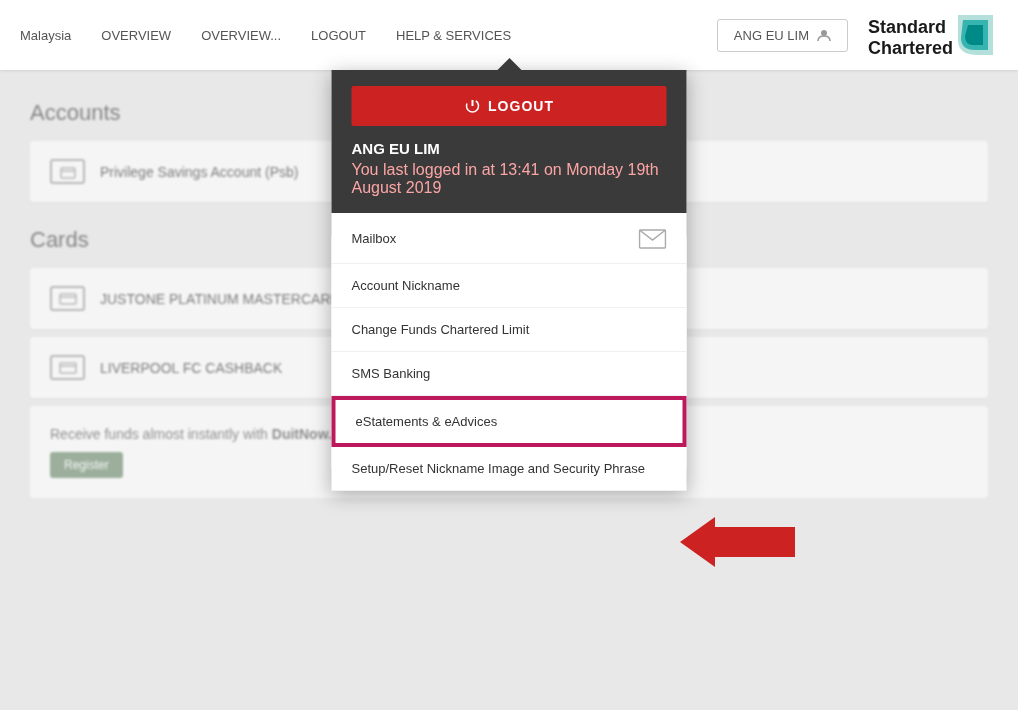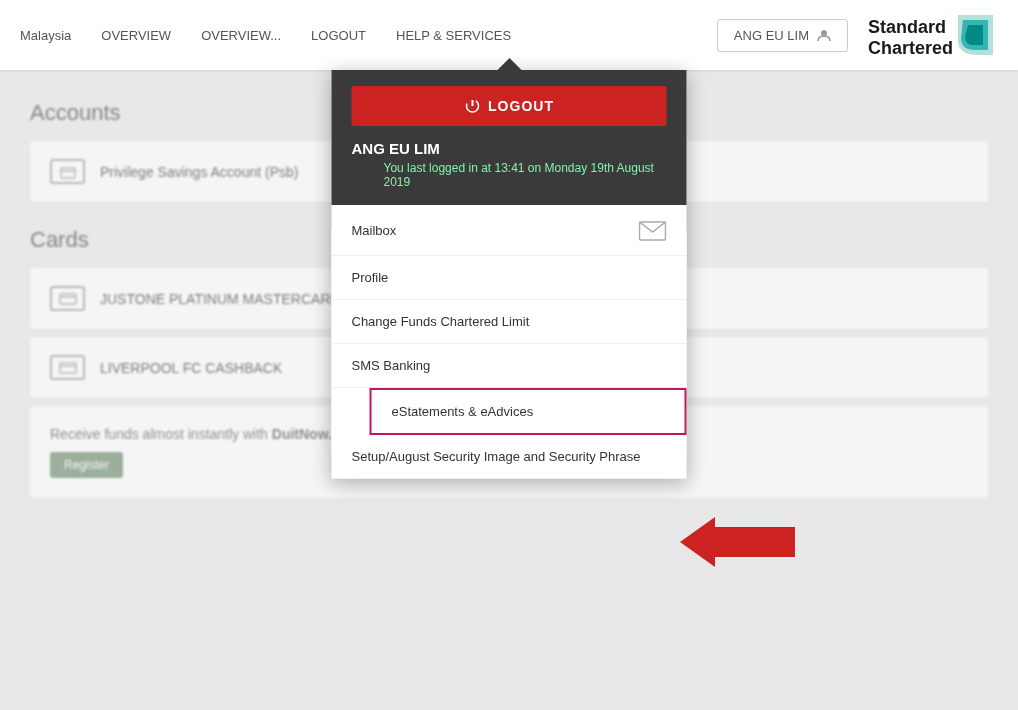--- a/index.html
+++ b/index.html
@@ -164,23 +164,22 @@
       letter-spacing: 1px;
       font-weight: bold;
     }
     .user-name {
       color: #fff;
       font-size: 15px;
       font-weight: bold;
       margin-bottom: 4px;
     }
     .last-login {
-      color: #86efac;
-      font-size: 12px;
-      margin-left: 32px;
+      color: #fca5a5;
+      font-size: 16px;
     }
     .dropdown-menu {
       background: #fff;
       border-radius: 25px;
     }
     .menu-item {
       padding: 14px 20px;
       font-size: 13px;
       color: #333;
       cursor: pointer;
@@ -312,40 +311,40 @@
 
     <div class="menu-item">
       <span>Mailbox</span>
       <svg width="28" height="22" viewBox="0 0 28 22">
         <rect x="1" y="3" width="26" height="18" rx="1" fill="none" stroke="#aaa" stroke-width="1.5"></rect>
         <polyline points="1,3 14,13 27,3" fill="none" stroke="#aaa" stroke-width="1.5"></polyline>
       </svg>
     </div>
 
 
-
-
-    <div class="menu-item">
-      <span>Profile</span>
-    </div>
+    <div class="menu-item">
+      <span>Account Nickname</span>
+    </div>
+
+
 
     <div class="menu-item">
       <span>Change Funds Chartered Limit</span>
     </div>
 
     <div class="menu-item">
       <span>SMS Banking</span>
     </div>
 
-    <div class="menu-item highlighted" style="border:2px solid #be185d;margin-left:38px;">
+    <div class="menu-item highlighted" style="border:4px solid #be185d;">
       <span>eStatements &amp; eAdvices</span>
     </div>
 
     <div class="menu-item">
-      <span>Setup/August Security Image and Security Phrase</span>
+      <span>Setup/Reset Nickname Image and Security Phrase</span>
     </div>
   </div>
 </div>
 
 <div class="arrow-annotation">
   <div class="red-arrow">
     <div class="arrow-head"></div>
     <div class="arrow-body"></div>
   </div>
 </div>

